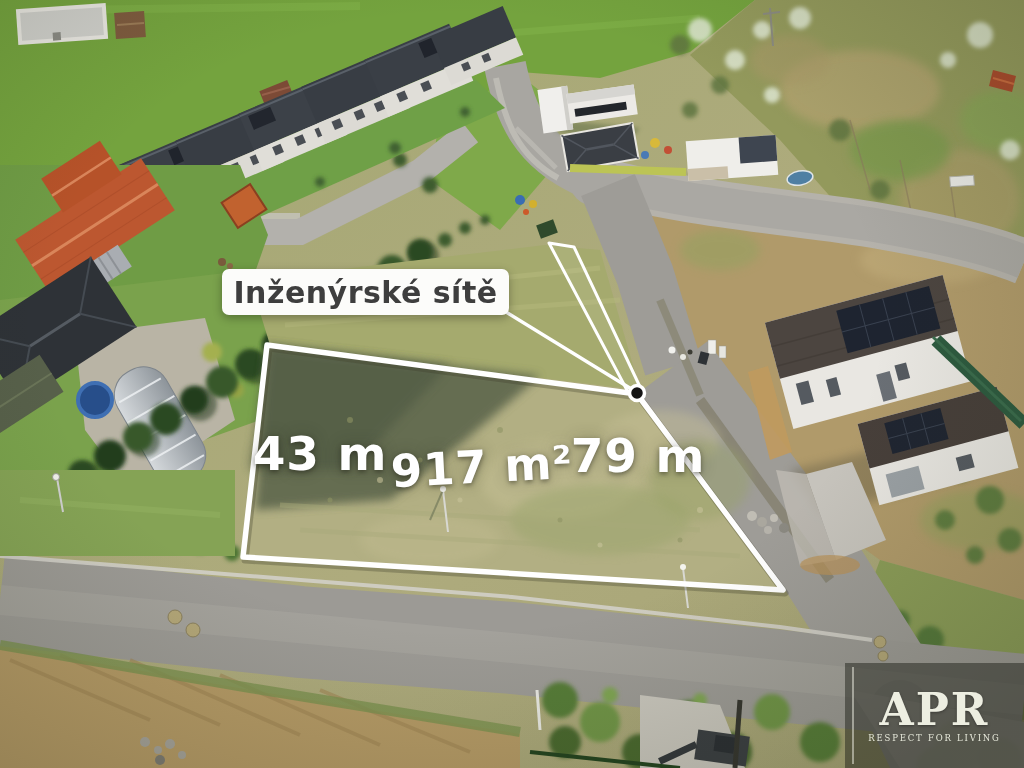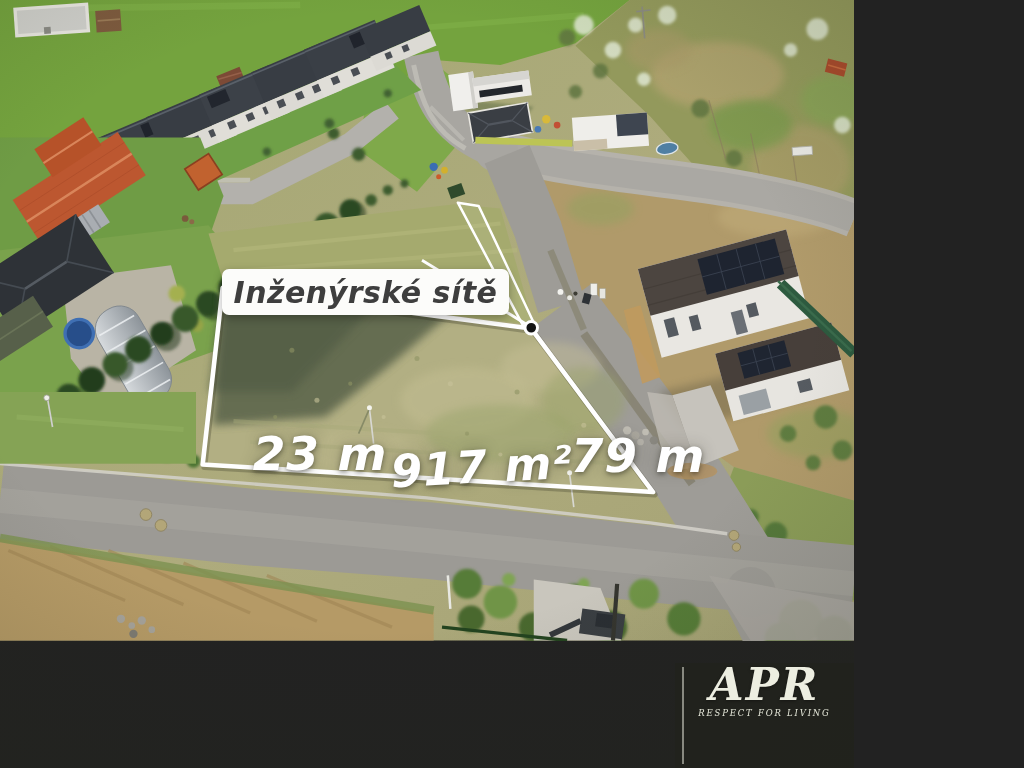--- a/index.html
+++ b/index.html
@@ -1,30 +1,30 @@
 <!DOCTYPE html>
 <html><head>
 <meta charset="utf-8">
 <style>
   html,body{margin:0;padding:0;background:#222;}
-  .stage{position:relative;width:854px;height:768px;overflow:hidden;
-         font-family:"DejaVu Sans","Liberation Sans",sans-serif;font-style:italic;}
+  .stage{position:relative;width:1024px;height:768px;overflow:hidden;
+         font-family:"DejaVu Sans","Liberation Sans",sans-serif;}
   .scene{position:absolute;inset:0;}
   .vignette{position:absolute;inset:0;pointer-events:none;
     background:radial-gradient(ellipse 760px 560px at 45% 42%, rgba(0,0,0,0) 55%, rgba(35,40,20,0.20) 100%);}
   .label-box{position:absolute;left:222px;top:269px;width:287px;height:46px;
     background:#fcfcfa;border-radius:7px;display:flex;align-items:center;justify-content:center;
     box-shadow:0 3px 10px rgba(0,0,0,0.30);}
   .label-box span{font-size:30px;font-weight:700;color:#3e3e3e;letter-spacing:.5px;white-space:nowrap;}
   .meas{position:absolute;transform:translate(-50%,-50%);color:#ffffff;font-weight:700;
     font-size:47px;letter-spacing:1px;white-space:nowrap;
     text-shadow:0 2px 5px rgba(30,30,20,.5),0 0 16px rgba(40,40,30,.28);}
   .meas.m917{font-size:45px;transform:translate(-50%,-50%) rotate(-3deg);}
   .watermark{position:absolute;right:0;bottom:0;width:179px;height:105px;
-    background:rgba(32,34,26,0.50);display:flex;flex-direction:column;align-items:center;justify-content:flex-start;}
+    background:rgba(32,34,26,0.50);display:flex;flex-direction:column;align-items:center;justify-content:center;}
   .wm-line{position:absolute;left:7px;top:4px;bottom:4px;width:2px;background:rgba(240,240,228,0.5);}
   .brand{font-family:"DejaVu Serif","Liberation Serif",serif;font-size:44px;line-height:44px;
     font-weight:700;color:#edeee1;letter-spacing:2px;text-shadow:0 1px 3px rgba(0,0,0,.35);}
   .tagline{font-family:"DejaVu Serif","Liberation Serif",serif;font-size:8.5px;letter-spacing:1.8px;
     color:#e6e8da;margin-top:1px;white-space:nowrap;}
 </style>
 </head>
 <body>
 
 <div class="stage">
@@ -529,21 +529,21 @@
   <line x1="506" y1="312" x2="633" y2="390" stroke="#ffffff" stroke-width="3.5"></line>
   <circle cx="637" cy="393" r="7.5" fill="#141414" stroke="#ffffff" stroke-width="3.5"></circle>
 </svg>
 
 <div class="vignette"></div>
 
 <div class="label-box">
   <span>Inženýrské sítě</span>
 </div>
 
-<div class="meas" style="left:320px;top:453px;">23 m</div>
+<div class="meas" style="left:320px;top:453px;">43 m</div>
 <div class="meas m917" style="left:482px;top:467px;">917 m²</div>
 <div class="meas" style="left:638px;top:455px;">79 m</div>
 
 <div class="watermark">
   <div class="wm-line"></div>
   <div class="brand">APR</div>
   <div class="tagline">RESPECT FOR LIVING</div>
 </div>
 </div>
 

